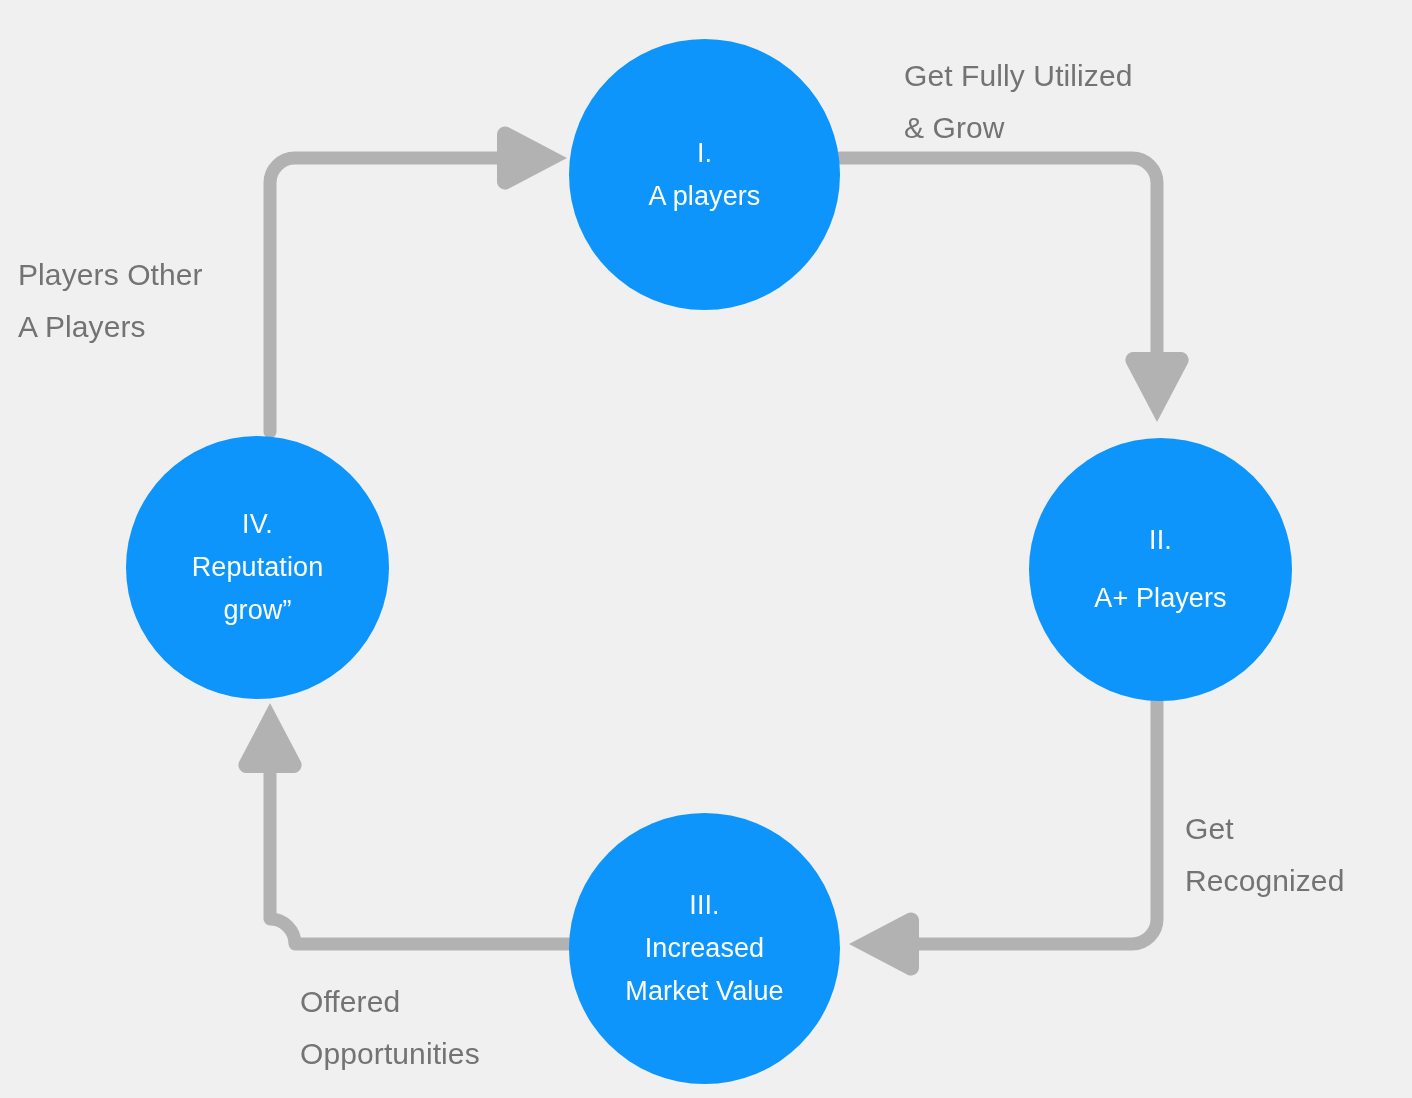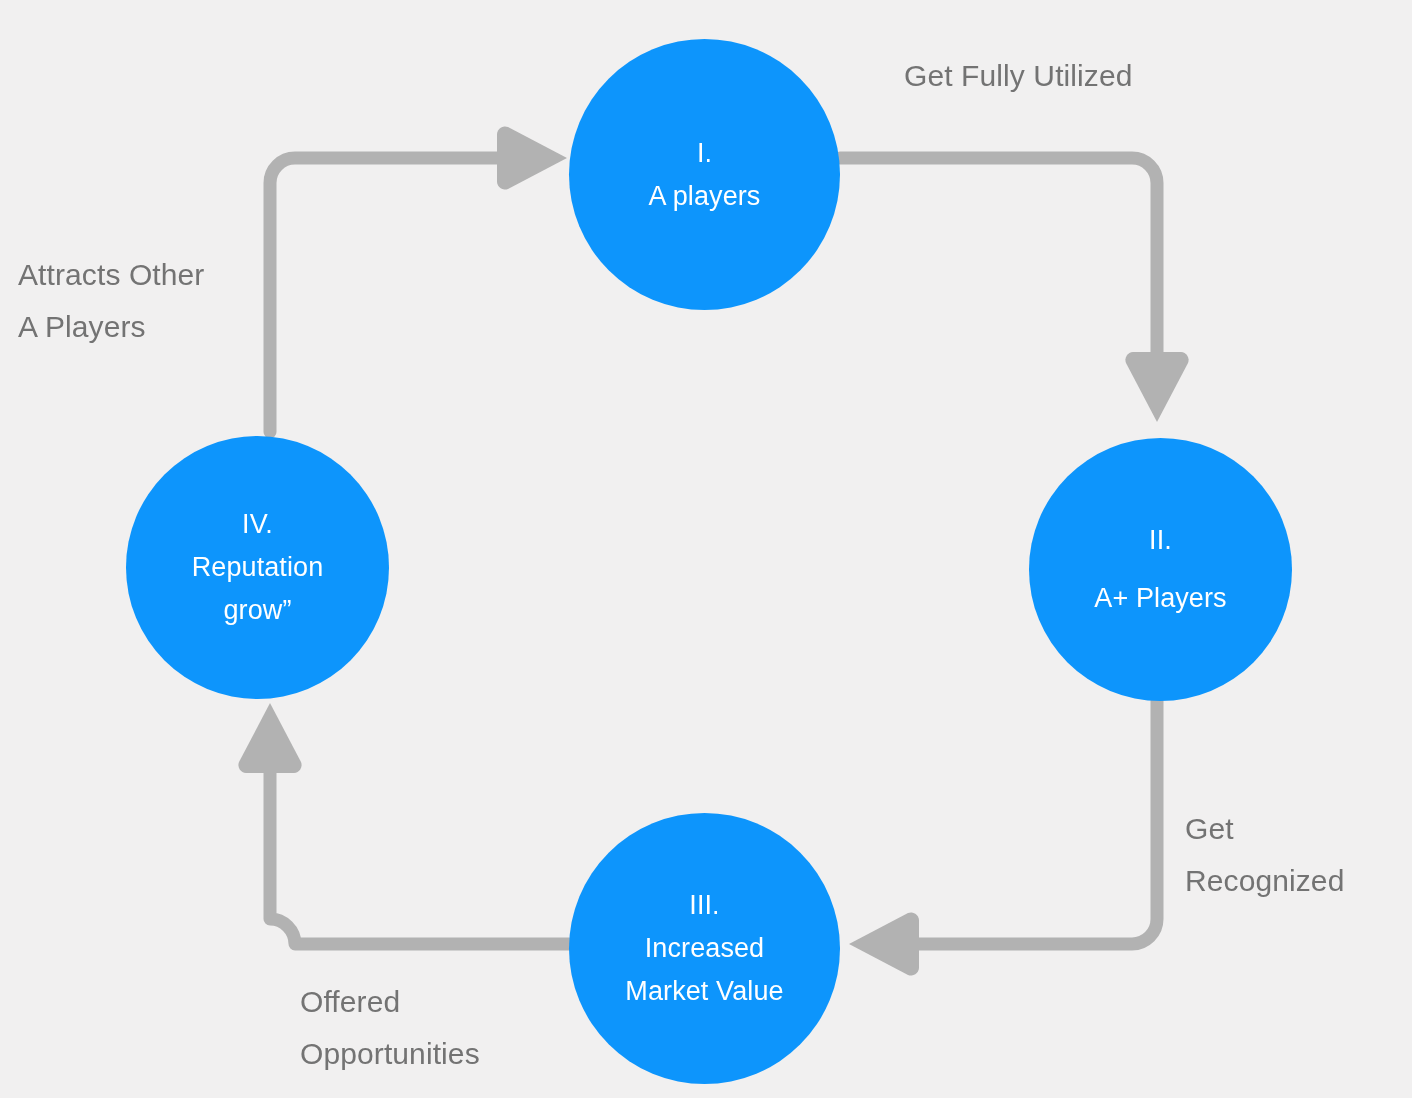--- a/index.html
+++ b/index.html
@@ -122,30 +122,31 @@
 
   <div class="node" id="node-4">
     <span class="line">IV.</span>
     <span class="line">Reputation</span>
     <span class="line">grow”</span>
   </div>
 
 
   <div class="edge-label" id="label-top-right">
     <span class="line">Get Fully Utilized</span>
+    <span class="line">&amp; Grow</span>
   </div>
 
   <div class="edge-label" id="label-right">
     <span class="line">Get</span>
     <span class="line">Recognized</span>
   </div>
 
   <div class="edge-label" id="label-bottom-left">
     <span class="line">Offered</span>
     <span class="line">Opportunities</span>
   </div>
 
   <div class="edge-label" id="label-left">
-    <span class="line">Attracts Other</span>
+    <span class="line">Players Other</span>
     <span class="line">A Players</span>
   </div>
 
 </div>
 
 </body></html>

